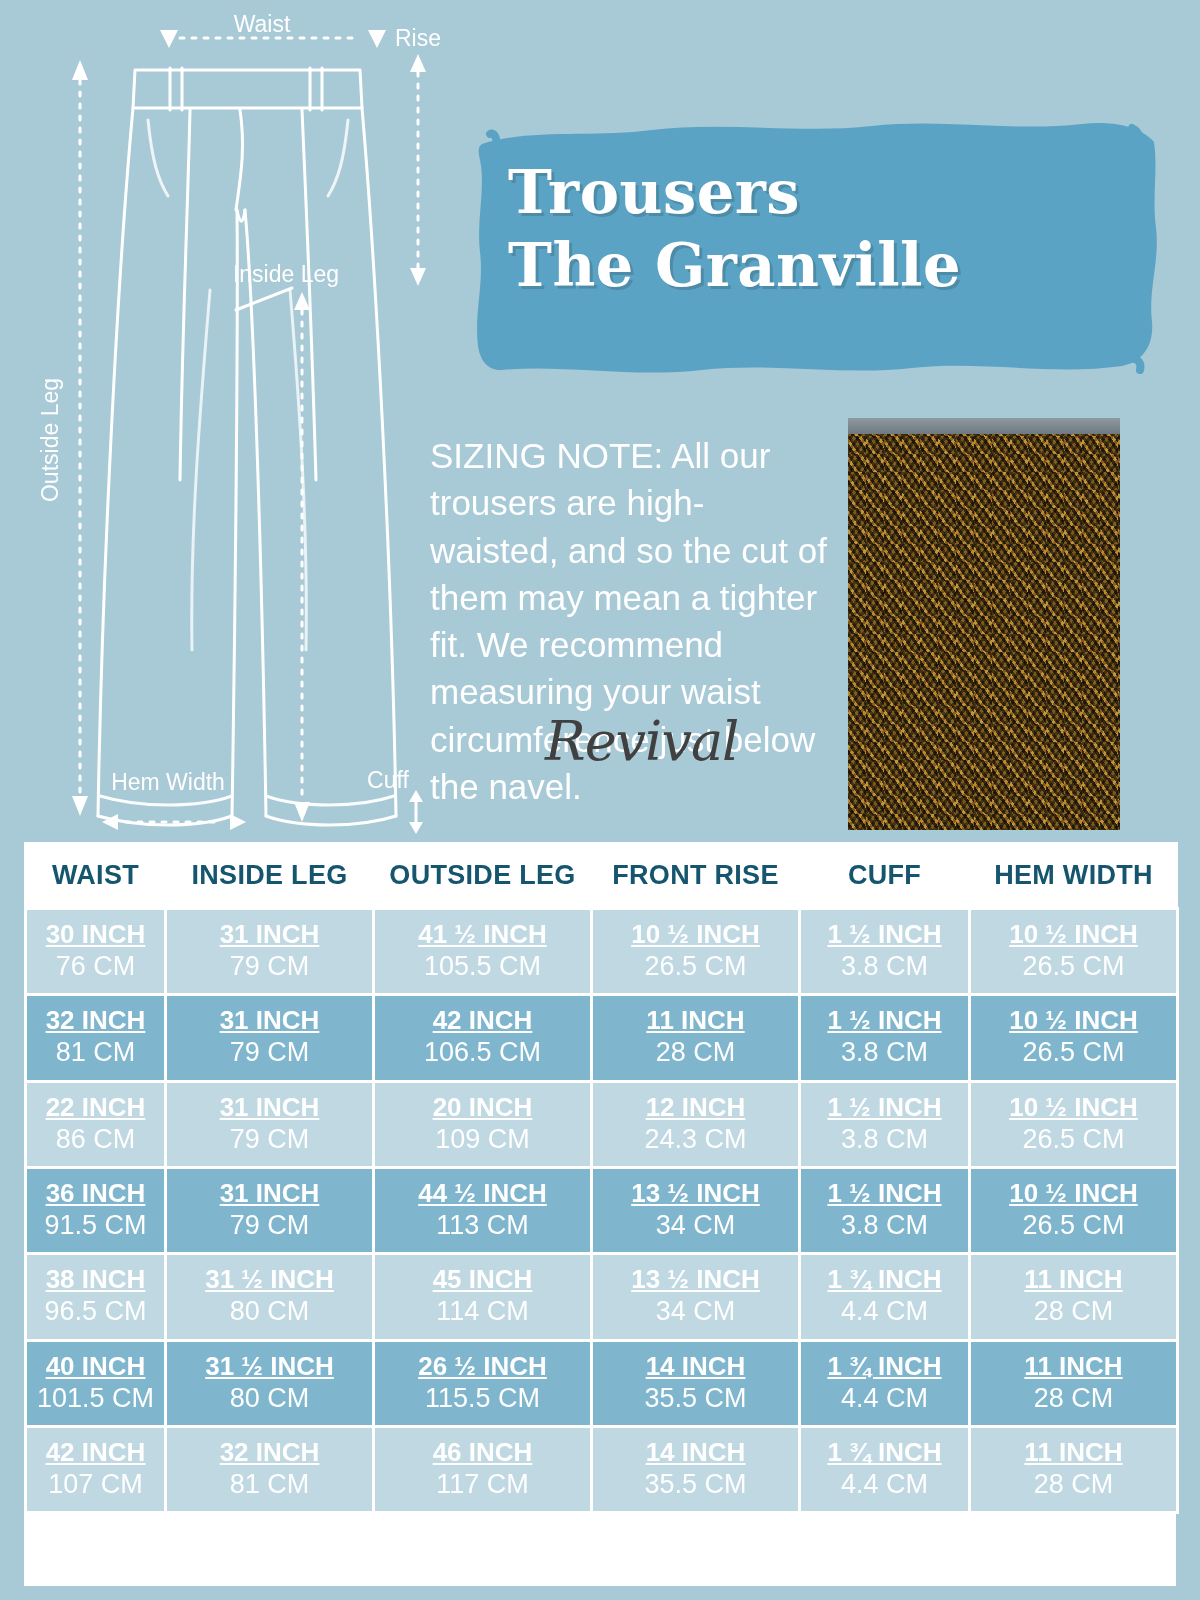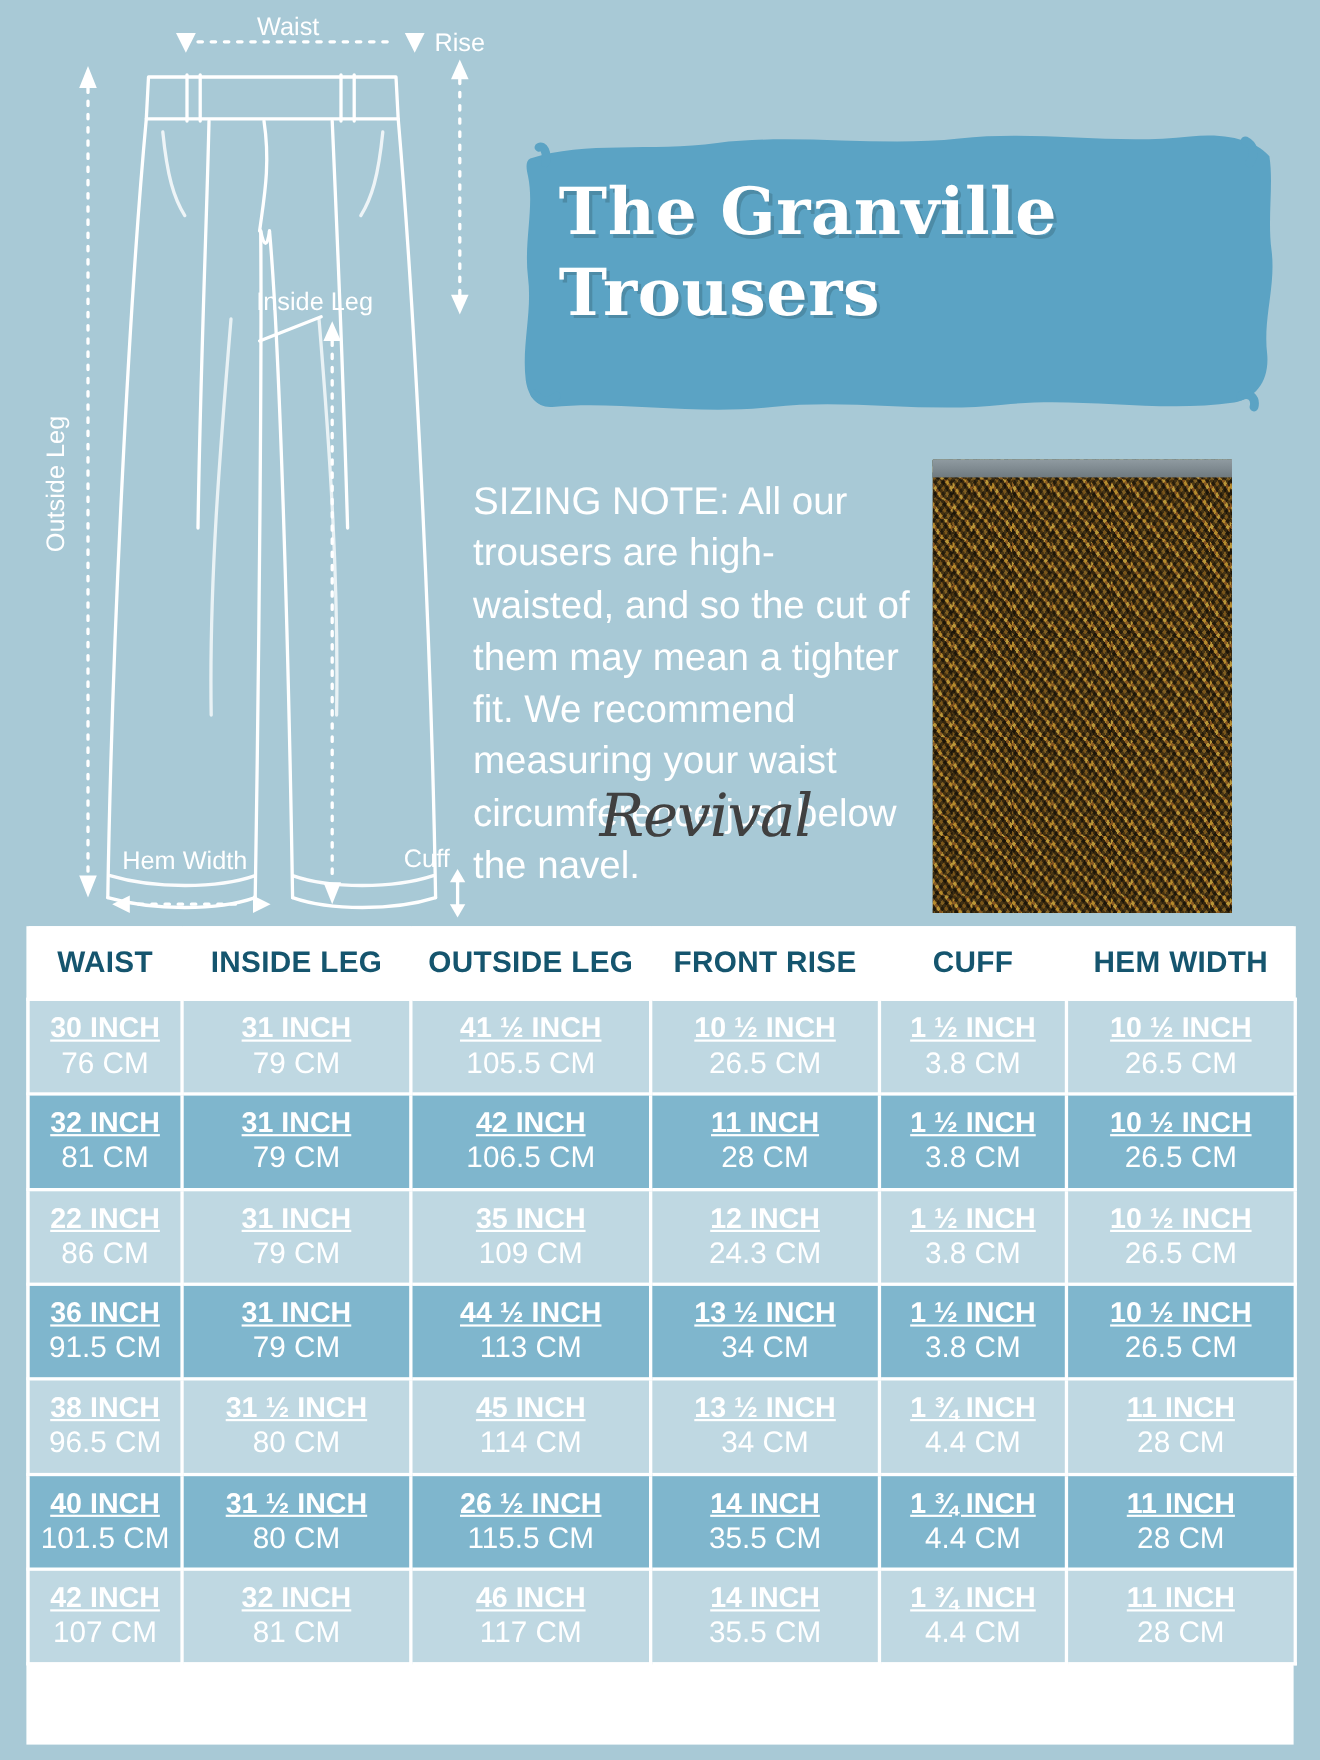--- a/index.html
+++ b/index.html
@@ -276,22 +276,22 @@
 
   <div id="title-block">
     <svg class="brush" viewBox="0 0 688 272" preserveAspectRatio="none">
       <path d="M10,36 C60,20 120,30 180,22 C250,13 330,26 400,18 C470,10 540,24 610,16 C648,12 672,22 682,34
                C686,60 680,90 684,120 C688,152 676,182 680,214 C682,238 670,254 650,258
                C580,268 510,252 440,260 C370,268 300,254 230,262 C160,270 90,256 30,262
                C16,263 8,252 6,238 C2,206 12,176 8,144 C4,112 14,80 8,52 C6,44 6,38 10,36 Z" fill="#5ba3c4"></path>
       <path d="M18,26 C22,24 26,30 24,40 M660,20 C668,24 670,32 664,40 M14,250 C20,258 28,258 34,252 M656,252 C664,248 670,254 668,262" stroke="#5ba3c4" stroke-width="8" fill="none" stroke-linecap="round"></path>
     </svg>
     <div class="title-text">
+      <div>Trousers</div>
       <div>The Granville</div>
-      <div>Trousers</div>
     </div>
   </div>
 
   <div id="sizing-note">SIZING NOTE: All our trousers are high-waisted, and so the cut of them may mean a tighter fit. We recommend measuring your waist circumference just below the navel.</div>
 
   <div id="logo">Revival</div>
 
   <div id="fabric">
     <div class="fabric-inner"></div>
     <div class="fabric-top-edge"></div>
@@ -375,21 +375,21 @@
       <tr class="odd">
         <td>
             <span class="cell-in">22 INCH</span>
             <span class="cell-cm">86 CM</span>
           </td>
         <td>
             <span class="cell-in">31 INCH</span>
             <span class="cell-cm">79 CM</span>
           </td>
         <td>
-            <span class="cell-in">35 INCH</span>
+            <span class="cell-in">20 INCH</span>
             <span class="cell-cm">109 CM</span>
           </td>
         <td>
             <span class="cell-in">12 INCH</span>
             <span class="cell-cm">24.3 CM</span>
           </td>
         <td>
             <span class="cell-in">1 ½ INCH</span>
             <span class="cell-cm">3.8 CM</span>
           </td>

